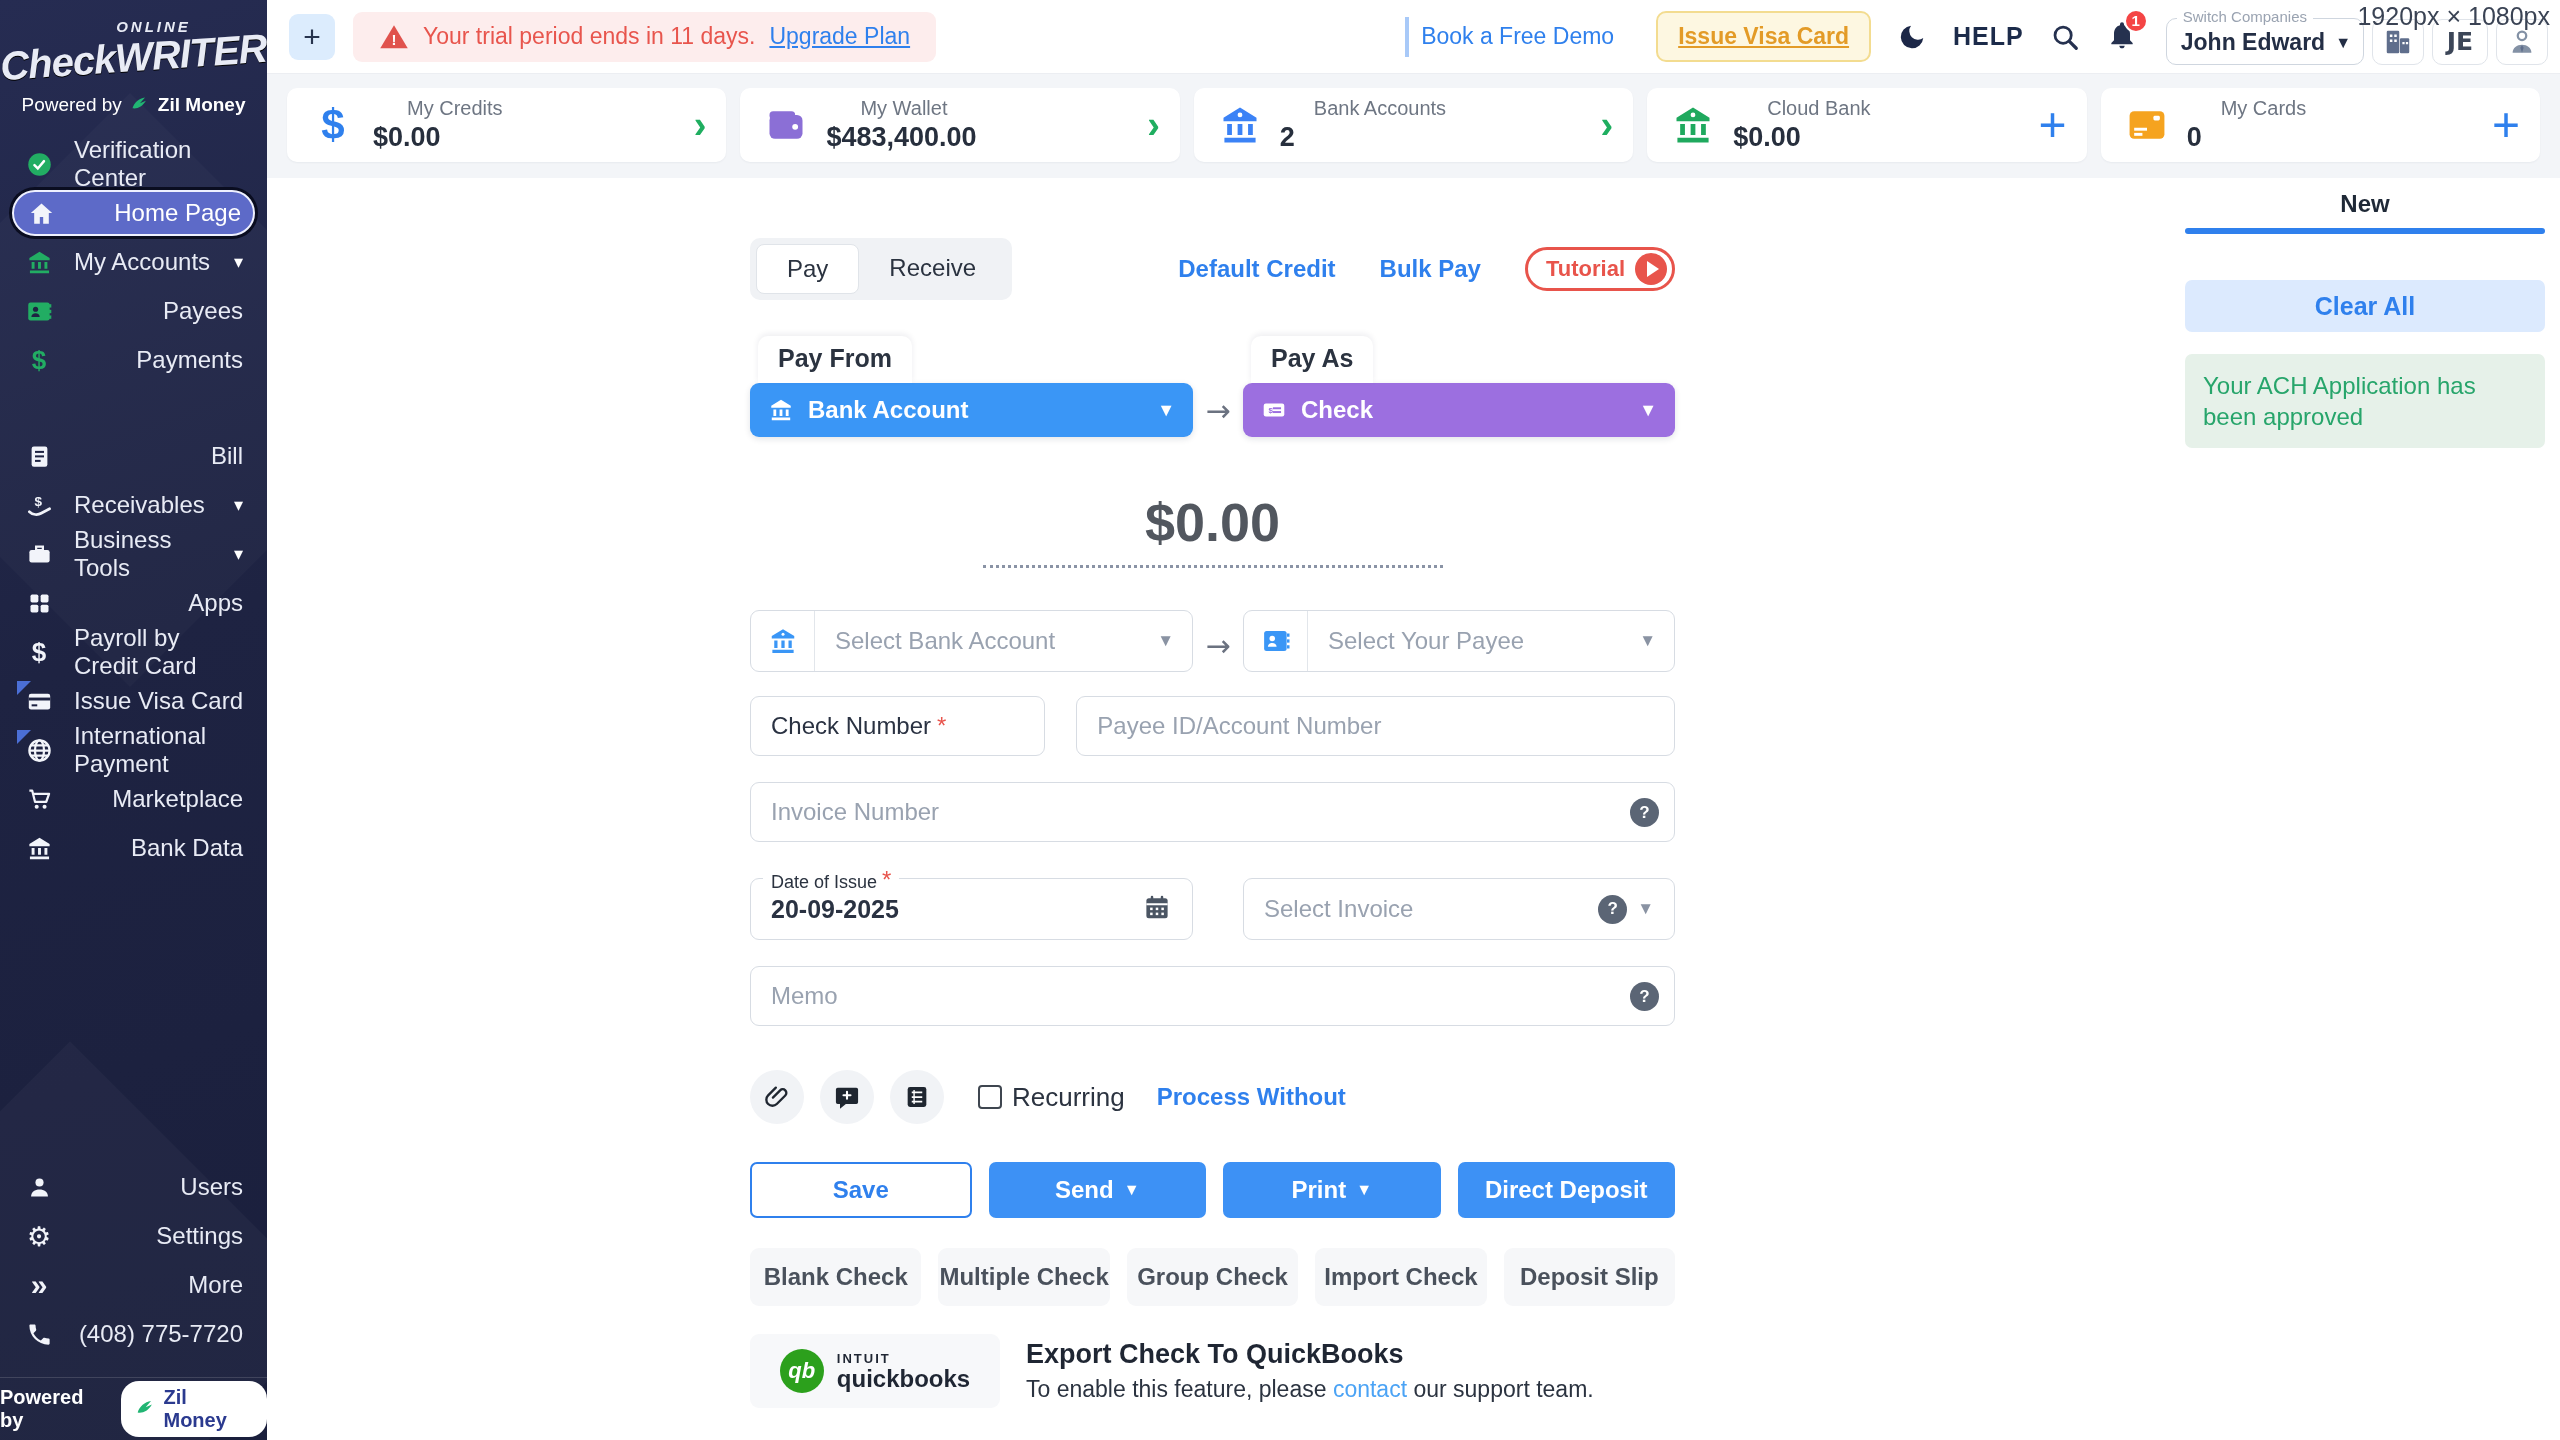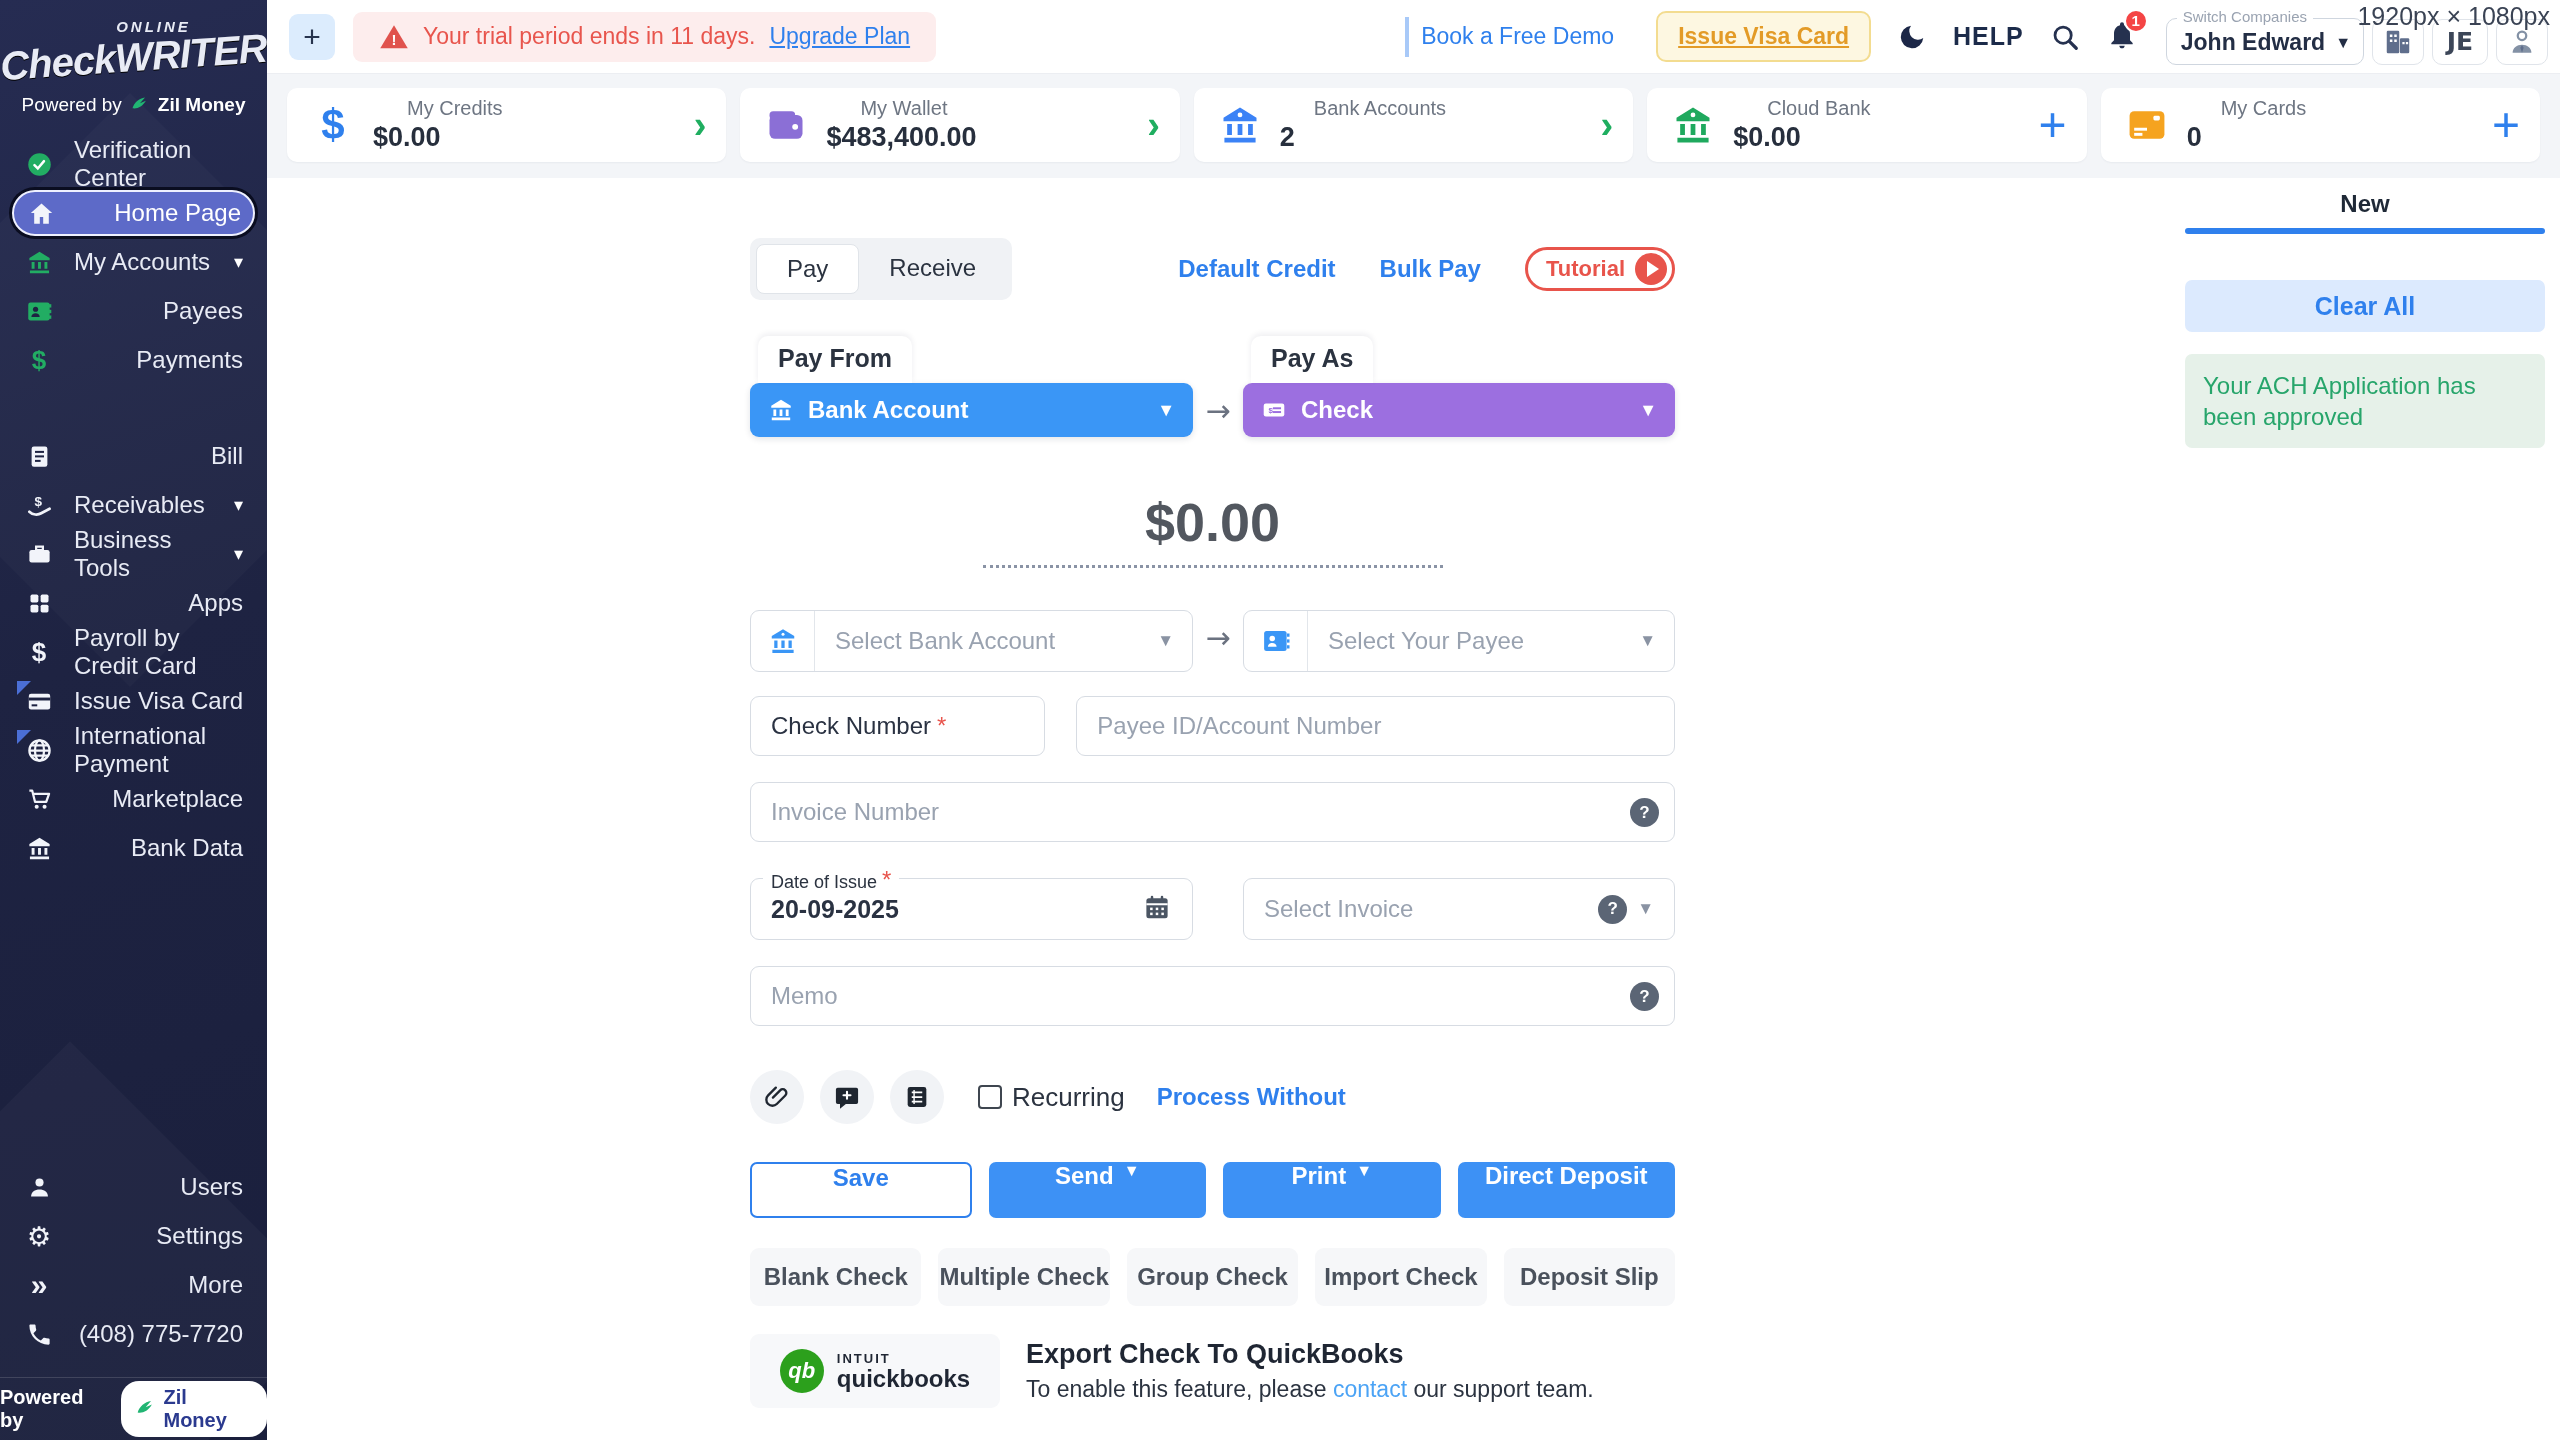--- a/index.html
+++ b/index.html
@@ -120,21 +120,21 @@
   .dd .dd-caret { margin-left:auto; font-size:18px; }
   .dd.blue { background:#3a96f6; }
   .dd.purple { background:#9c6fe0; }
   .arrow-cell { width:50px; display:flex; justify-content:center; align-items:center; height:54px; }
   .arrow { color:#6b7280; font-size:30px; font-family:"DejaVu Sans",sans-serif; }
 
   .amount-wrap { margin-top:54px; text-align:center; }
   .amount { font-size:54px; font-weight:bold; color:#52575f; }
   .amount-line { width:460px; margin:12px auto 0; border-bottom:3px dotted #8a93a5; }
 
-  .row-selects { margin-top:42px; display:flex; align-items:flex-start; }
+  .row-selects { margin-top:42px; display:flex; align-items:flex-end; }
   .sel { height:62px; border:1.5px solid #d7dce3; border-radius:9px; display:flex; align-items:center; background:#fff; cursor:pointer; }
   .sel-ic { width:64px; display:flex; justify-content:center; align-items:center; align-self:stretch; border-right:1.5px solid #e2e6eb; color:#3a96f6; }
   .sel-ic svg { width:30px; height:30px; }
   .sel-ph { margin-left:20px; font-size:24px; color:#99a2b0; }
   .sel-caret { margin-left:auto; margin-right:18px; color:#8a93a3; font-size:17px; }
   .w-l { width:443px; } .w-r { width:432px; }
 
   .row-2col { margin-top:24px; display:flex; }
   .row-2col .spacer { width:50px; }
   .field { height:60px; border:1.5px solid #d7dce3; border-radius:9px; background:#fff; display:flex;
@@ -159,21 +159,21 @@
 
   .row-icons { margin-top:44px; display:flex; align-items:center; }
   .circ-btn { width:54px; height:54px; border-radius:50%; background:#f1f3f6; display:flex; align-items:center;
     justify-content:center; margin-right:16px; cursor:pointer; }
   .circ-btn svg { width:28px; height:28px; }
   .chk { width:24px; height:24px; border:2px solid #3f4650; border-radius:4px; background:#fff; margin-left:18px; cursor:pointer; flex:none;}
   .chk-label { margin-left:10px; font-size:26px; color:#2b3340; }
   .row-icons .blue-link { margin-left:32px; }
 
   .row-actions { margin-top:38px; display:flex; gap:17px; }
-  .btn { flex:1; height:56px; border-radius:7px; display:flex; justify-content:center;
+  .btn { flex:1; height:56px; border-radius:7px; display:flex; align-items:center; justify-content:center;
     gap:10px; font-size:24px; font-weight:bold; cursor:pointer; }
   .btn.outline { background:#fff; border:2px solid #2f80ed; color:#2f80ed; }
   .btn.fill { background:#3d91f5; color:#fff; }
   .btn .b-caret { font-size:16px; }
 
   .row-checks { margin-top:30px; display:flex; gap:17px; }
   .gbtn { flex:1; height:58px; background:#f6f7f9; border-radius:9px; display:flex; align-items:center;
     justify-content:center; font-size:24px; font-weight:bold; color:#4a515c; cursor:pointer; }
 
   .row-qb { margin-top:28px; display:flex; align-items:center; gap:26px; }

